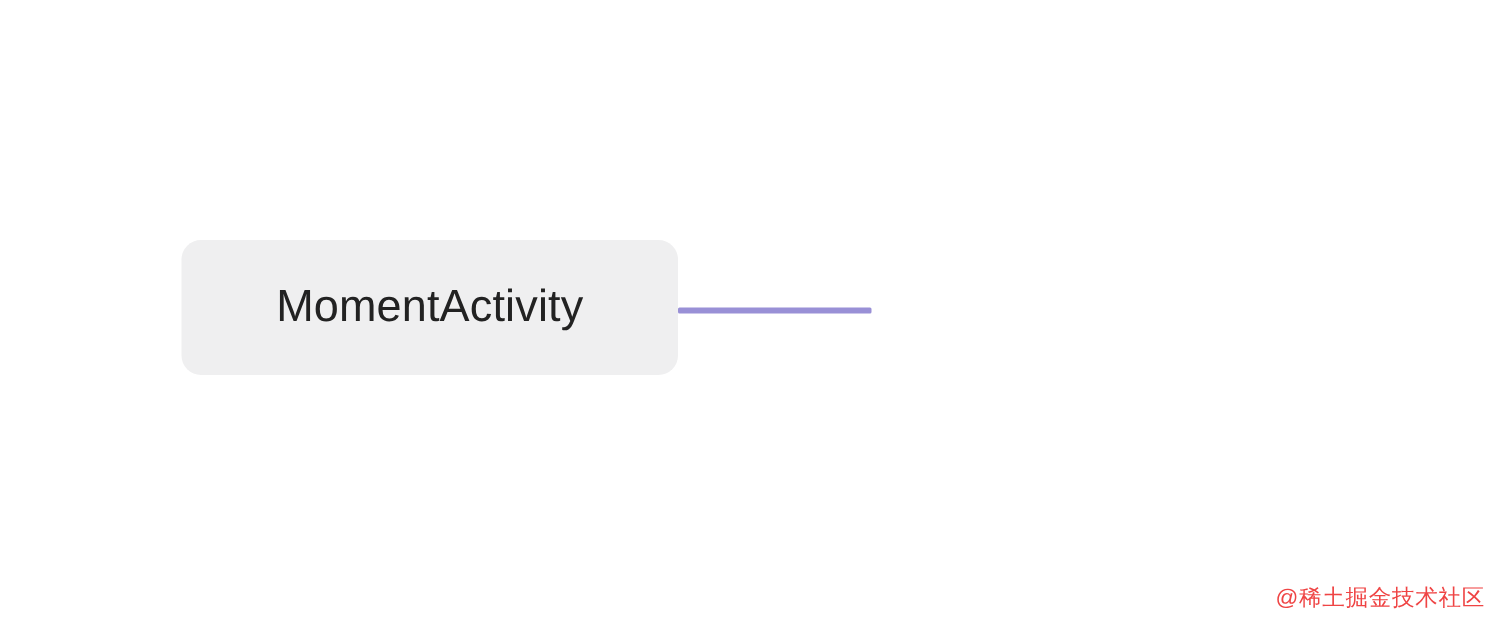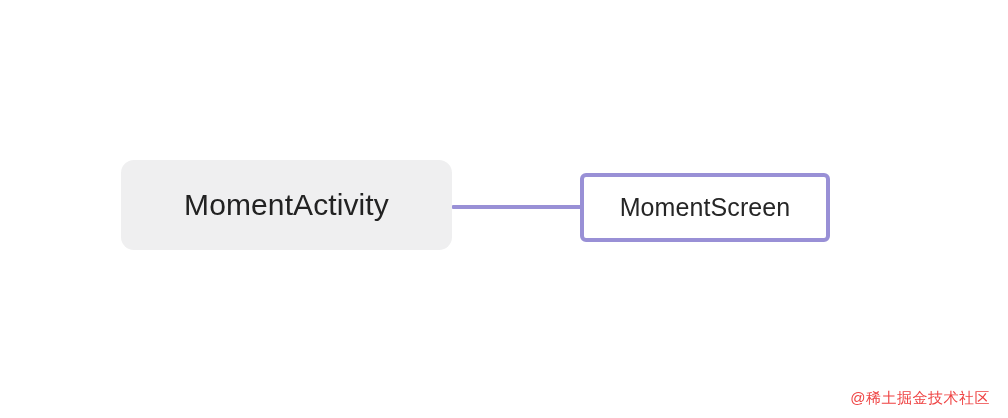--- a/index.html
+++ b/index.html
@@ -94,19 +94,16 @@
 <body>
 
 <div class="canvas">
 
   <div class="node-root">
     <span class="node-root-label">MomentActivity</span>
   </div>
 
   <div class="connector"></div>
 
-  <div class="node-child">
-    <span class="node-child-label">MomentScreen</span>
-  </div>
 
   <div class="watermark">@稀土掘金技术社区</div>
 
 </div>
 
 </body></html>

